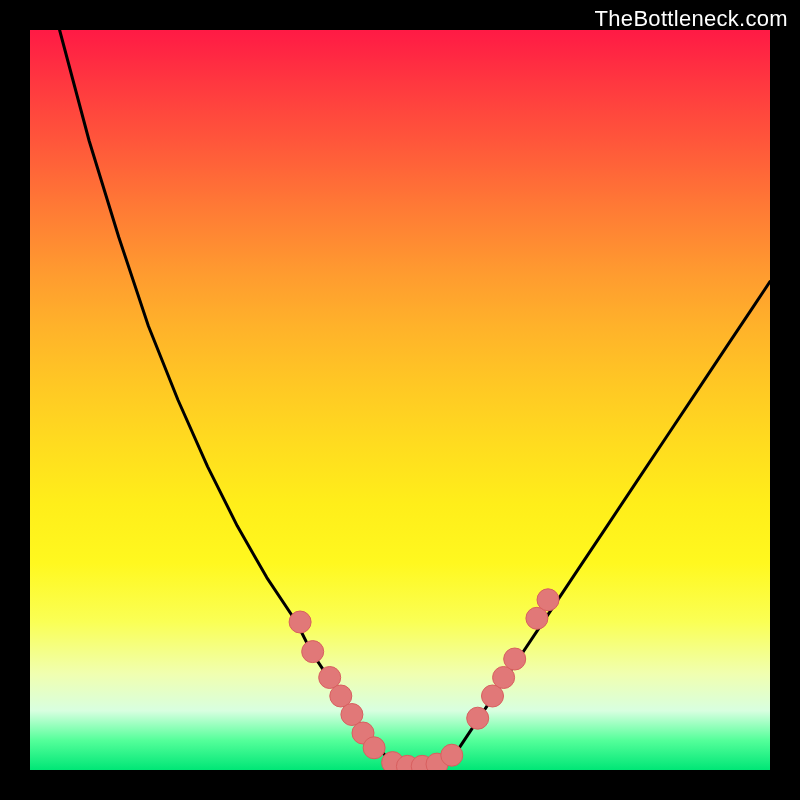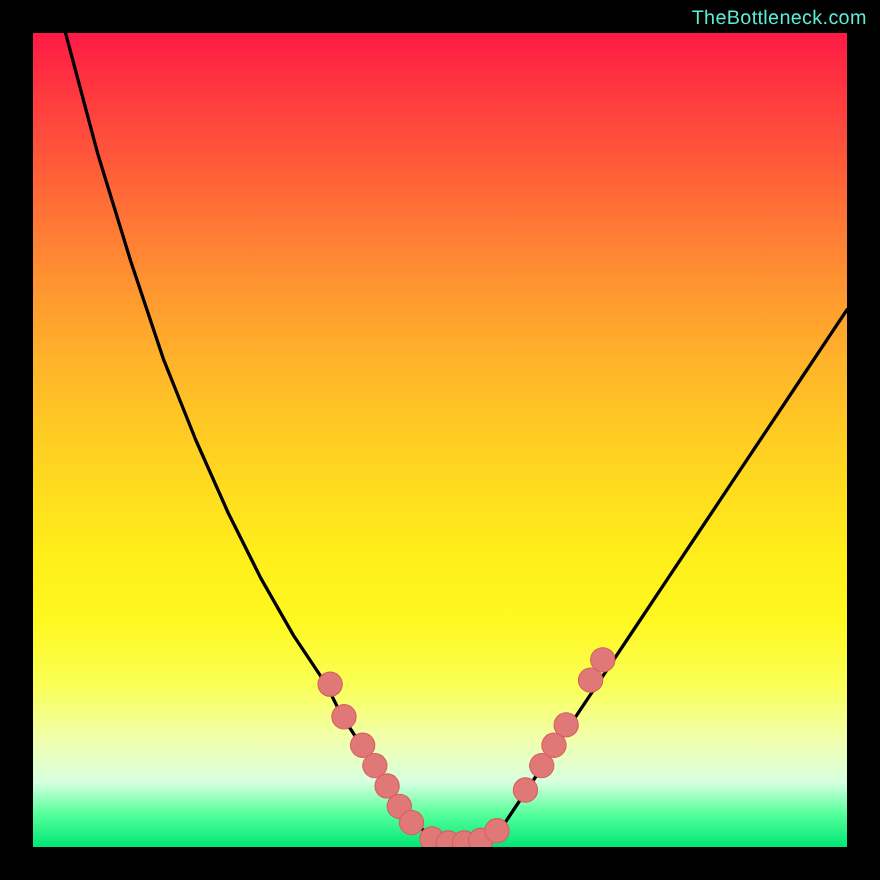--- a/index.html
+++ b/index.html
@@ -50,22 +50,22 @@
   svg.curve {
     position: absolute;
     top: 0; left: 0;
     width: 740px;
     height: 740px;
   }
   .watermark {
     position: absolute;
     top: 6px;
     right: 12px;
-    color: #5eead4;
-    font-size: 18px;
+    color: #ffffff;
+    font-size: 22px;
     letter-spacing: 0.3px;
     user-select: none;
   }
 </style>
 </head>
 <body>
 
 <div class="frame">
   <div class="plot">
     <div class="gradient"></div>

